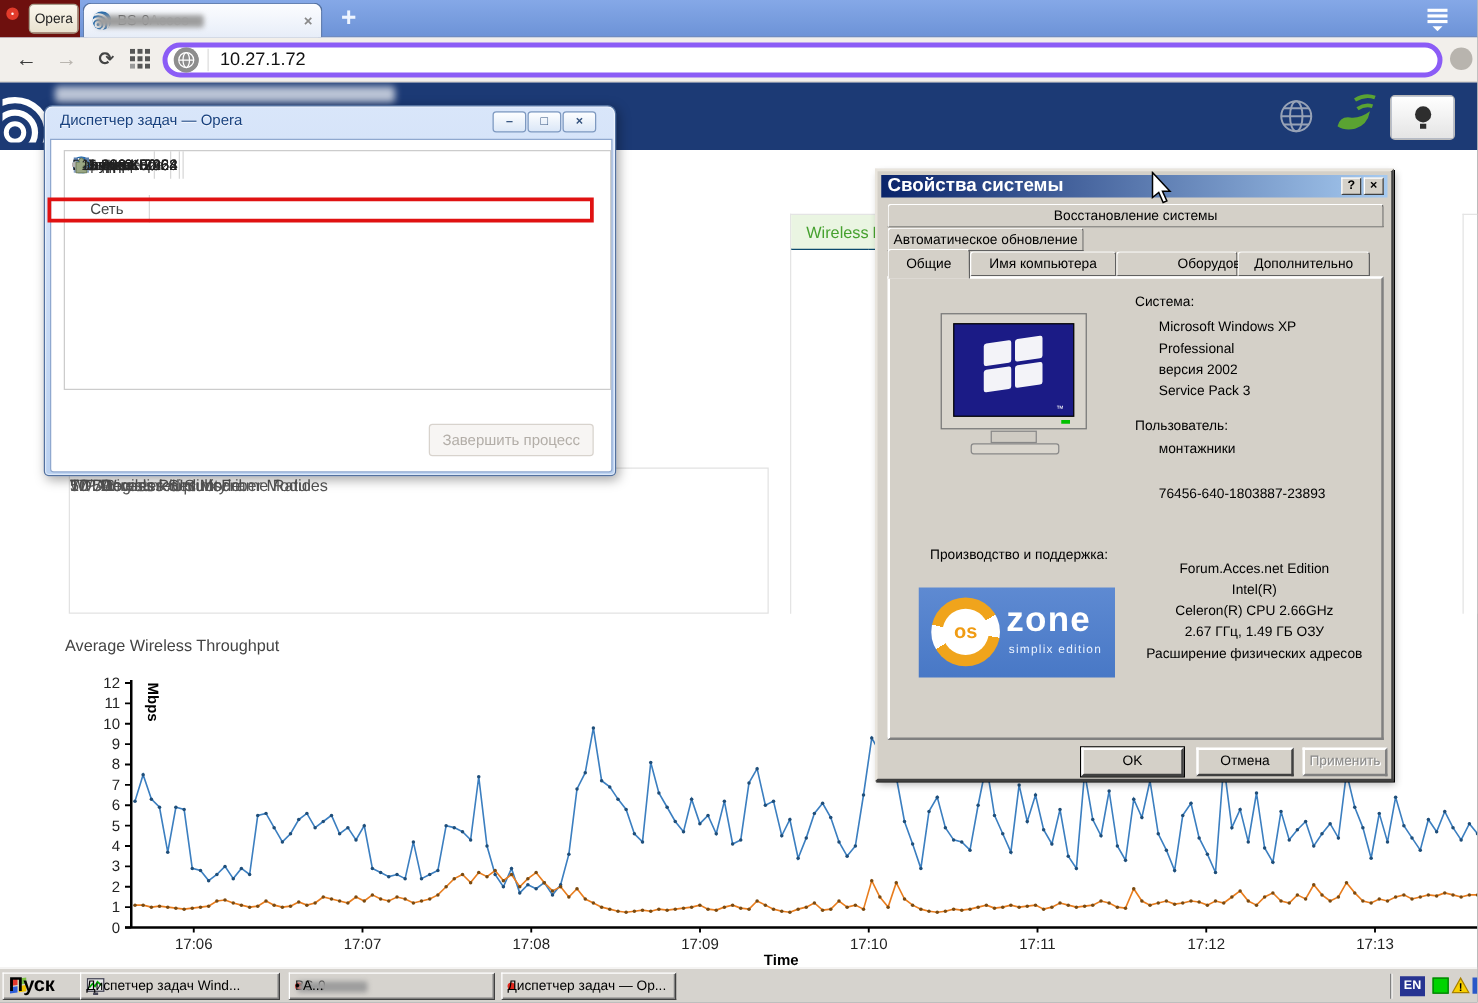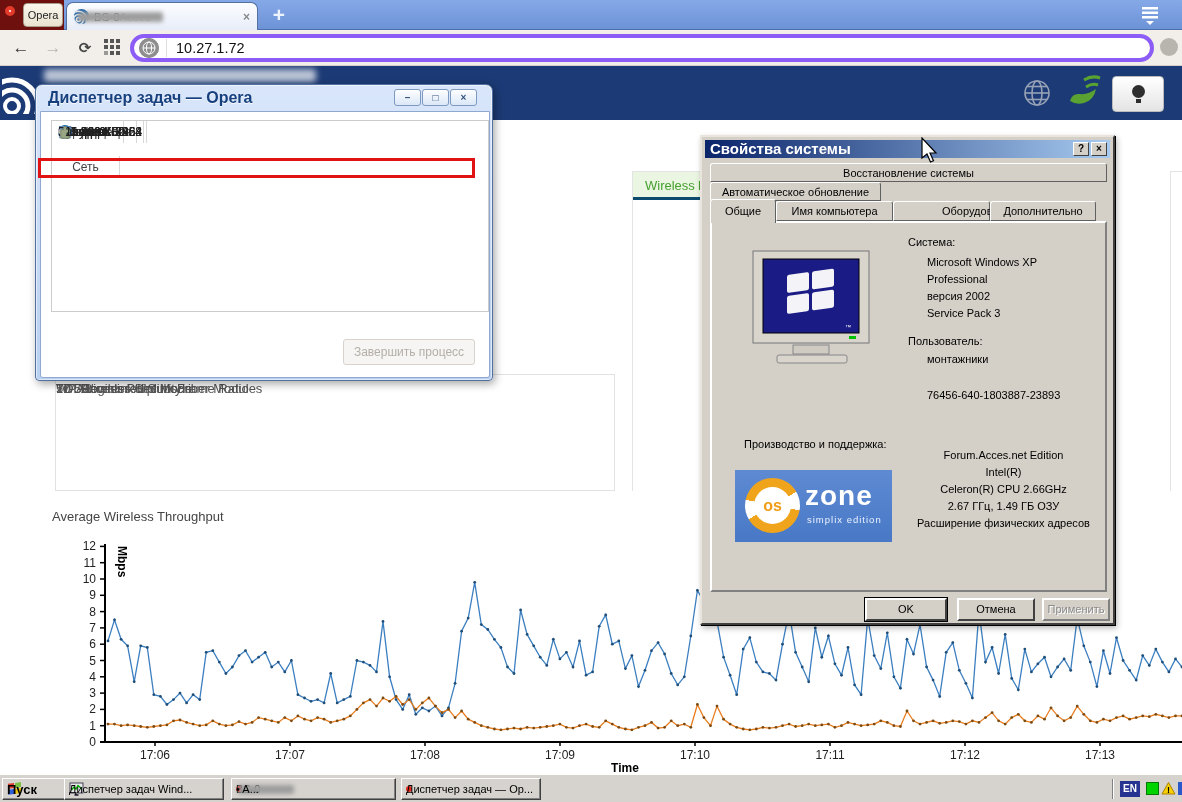--- a/index.html
+++ b/index.html
@@ -47,34 +47,34 @@
   #bulbbtn .bulb{left:19px;top:8px;width:13px;height:13px;border-radius:50%;background:#2e2e2e;}
   #bulbbtn .base{left:23px;top:22px;width:5px;height:4px;background:#2e2e2e;}
 
   #lefttable{left:55px;top:374px;width:560px;height:117px;background:#fff;border:1px solid #e2e2e2;}
   .lrow{position:static;display:flex;height:28px;line-height:28px;border-bottom:1px solid #e8e8e8;font-size:13px;color:#555;}
   .lrow:last-child{border-bottom:none;}
   .lrow .ll{position:static;width:295px;padding-left:25px;}
   .lrow .lv{position:static;}
 
   #righttable{left:632px;top:171px;width:68px;height:320px;background:#fff;border-left:1px solid #e4e4e4;border-top:1px solid #e4e4e4;overflow:hidden;}
-  .rrow{position:static;height:28px;line-height:28px;border-bottom:3px solid #0c4a6e;padding-left:12px;
+  .rrow{position:static;height:28px;line-height:28px;border-bottom:1px solid #0c4a6e;padding-left:12px;
     font-size:13px;color:#5a5a5a;white-space:nowrap;overflow:hidden;}
   #rightsliver{left:1170px;top:171px;width:12px;height:320px;background:#fff;border-left:1px solid #e4e4e4;border-top:1px solid #e4e4e4;overflow:hidden;}
   .scell{position:static;height:28px;border-bottom:1px solid #e4e4e4;}
   .rgreen{background:#eaf5e2;color:#46a12f;}
 
   #chart-title{left:52px;top:509px;font-size:13px;color:#444;}
   #chart-svg{left:0;top:522px;}
 
   
   #tmwin{left:35px;top:84px;width:458px;height:297px;border-radius:7px 7px 4px 4px;
     background:linear-gradient(#d9e6fa,#b9d0f0);border:1px solid #53719f;
     box-shadow:inset 0 0 0 1px rgba(255,255,255,.5), 2px 3px 9px rgba(0,0,0,.35);}
-  #tmtitle{left:12px;top:4px;font-size:16px;font-weight:bold;color:#17407e;text-shadow:0 1px 0 rgba(255,255,255,.8);}
+  #tmtitle{left:12px;top:4px;font-size:12px;font-weight:normal;color:#17407e;text-shadow:0 1px 0 rgba(255,255,255,.8);}
   .capbtn{top:4px;width:27px;height:17px;border-radius:3px;background:linear-gradient(#fdfeff,#dbe7f7);
     border:1px solid #7e99c0;color:#33527e;font-size:10px;line-height:15px;text-align:center;font-weight:bold;}
   #cap-min{right:71px;} #cap-max{right:43px;} #cap-close{right:15px;}
   #tmclient{left:4px;top:26px;width:450px;height:267px;background:#fff;border:1px solid #8fa8cf;border-radius:0 0 3px 3px;}
   #tmtablebox{left:10px;top:8px;width:438px;height:192px;border:1px solid #ccc;}
   .thead{position:static;display:flex;height:22px;line-height:22px;font-size:12px;color:#444;}
   .th{position:static;border-right:1px solid #d8d8d8;text-align:center;}
   .th.t0{width:95px;text-align:left;padding-left:16px;}
   .th.t1{width:72px;} .th.t2{width:85px;} .th.t3{width:68px;margin-top:35px;} .th.t4{width:92px;}
   .trow{position:static;display:flex;height:21px;align-items:center;font-size:12px;color:#222;}
@@ -119,21 +119,21 @@
   #sp-cancel{left:255px;top:461px;width:78px;height:23px;}
   #sp-apply{left:340px;top:461px;width:68px;height:23px;color:#8a8a8a;text-shadow:1px 1px 0 #fff;
     border-color:#fff #808080 #808080 #fff;}
 
   
   #taskbar{left:0;top:774px;width:1182px;height:28px;background:#d6d3ce;border-top:1px solid #fff;}
   .tbbtn{top:3px;height:22px;background:#d6d3ce;border:1px solid;border-color:#fff #404040 #404040 #fff;
     box-shadow:inset -1px -1px 0 #808080;display:flex;align-items:center;padding-left:4px;
     font-size:11px;color:#000;white-space:nowrap;overflow:hidden;}
   .tbbtn > *{position:static;flex:0 0 auto;}
-  #startbtn{left:2px;width:80px;font-weight:bold;font-size:13px;}
+  #startbtn{left:2px;width:80px;font-weight:bold;font-size:16px;}
   #tb1{left:64px;width:160px;} #tb2{left:231px;width:165px;} #tb3{left:401px;width:140px;}
   .tboring{width:5px;height:5px;border:3px solid #e0281e;border-radius:50%;background:#fff;margin-right:4px;}
   #tb-blur{width:56px;height:9px;margin:0 2px;}
   #traydiv{left:1112px;top:4px;width:2px;height:20px;border-left:1px solid #808080;border-right:1px solid #fff;}
   #enbox{left:1120px;top:6px;width:20px;height:16px;background:#273391;color:#fff;font-size:10px;font-weight:bold;
     text-align:center;line-height:16px;}
   #traygreen{left:1146px;top:7px;width:13px;height:13px;background:#00d400;border:1px solid #067806;}
   #traysliver{left:1178px;top:7px;width:4px;height:13px;background:#2a58c8;}
 
   #cursor{left:920px;top:137px;z-index:300;}
@@ -759,21 +759,21 @@
     </div>
   </div>
   <div id="redbox"></div>
 
   <div id="sysprop">
     <div id="sp-title">Свойства системы</div>
     <div id="sp-help" class="spcap">?</div>
     <div id="sp-close" class="spcap">×</div>
 
     <div class="xtab" style="left:8px;top:26px;width:397px;height:19px;line-height:18px;">Восстановление системы</div>
-    <div class="xtab" style="left:8px;top:45px;width:171px;height:19px;line-height:18px;">Автоматическое обновление</div>
+    <div class="xtab" style="left:8px;top:45px;width:157px;height:19px;line-height:18px;">Автоматическое обновление</div>
     <div class="xtab active" style="left:8px;top:62px;width:66px;height:24px;line-height:22px;">Общие</div>
     <div class="xtab" style="left:74px;top:64px;width:117px;height:20px;line-height:19px;">Имя компьютера</div>
     <div class="xtab" style="left:191px;top:64px;width:97px;height:20px;line-height:19px;padding-left:48px;">Оборудование</div>
     <div class="xtab" style="left:288px;top:64px;width:106px;height:20px;line-height:19px;">Дополнительно</div>
 
     <div id="sp-panel"></div>
 
     <svg width="135" height="125" style="left:45px;top:112px;z-index:2;">
       <rect x="6" y="2" width="116" height="92" fill="#d9d5cd" stroke="#777"></rect>
       <rect x="16" y="10" width="96" height="74" fill="#1b1b86" stroke="#000"></rect>

